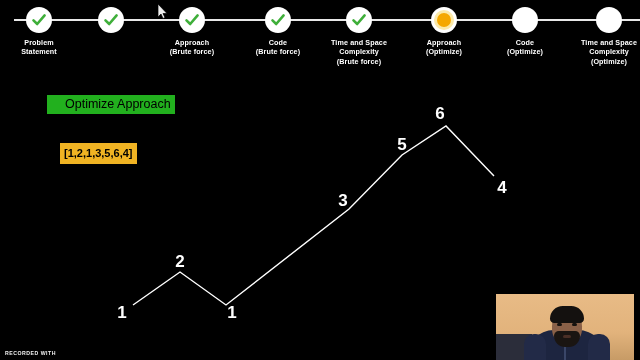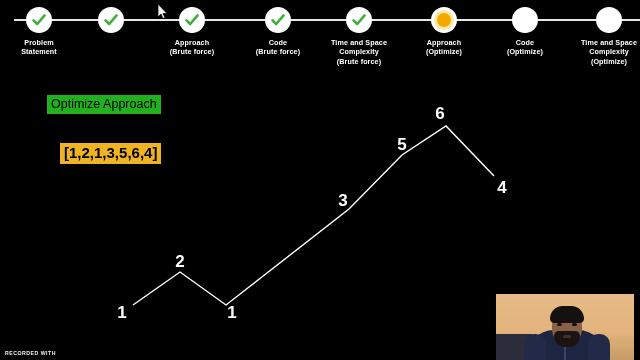--- a/index.html
+++ b/index.html
@@ -71,31 +71,31 @@
   }
 
   
   .hl-green {
     position: absolute;
     left: 47px;
     top: 95px;
     background: #22b01e;
     color: #000000;
     font-size: 12.5px;
-    padding: 2px 4px 3px 4px;
+    padding: 2px 4px 3px 18px;
     line-height: 14px;
     white-space: nowrap;
   }
   .hl-amber {
     position: absolute;
     left: 60px;
     top: 143px;
     background: #f0b323;
     color: #000000;
-    font-size: 15px;
+    font-size: 11px;
     font-weight: bold;
     padding: 2px 4px 3px 4px;
     line-height: 16px;
     white-space: nowrap;
   }
 
   
   #plot {
     position: absolute;
     left: 0;

